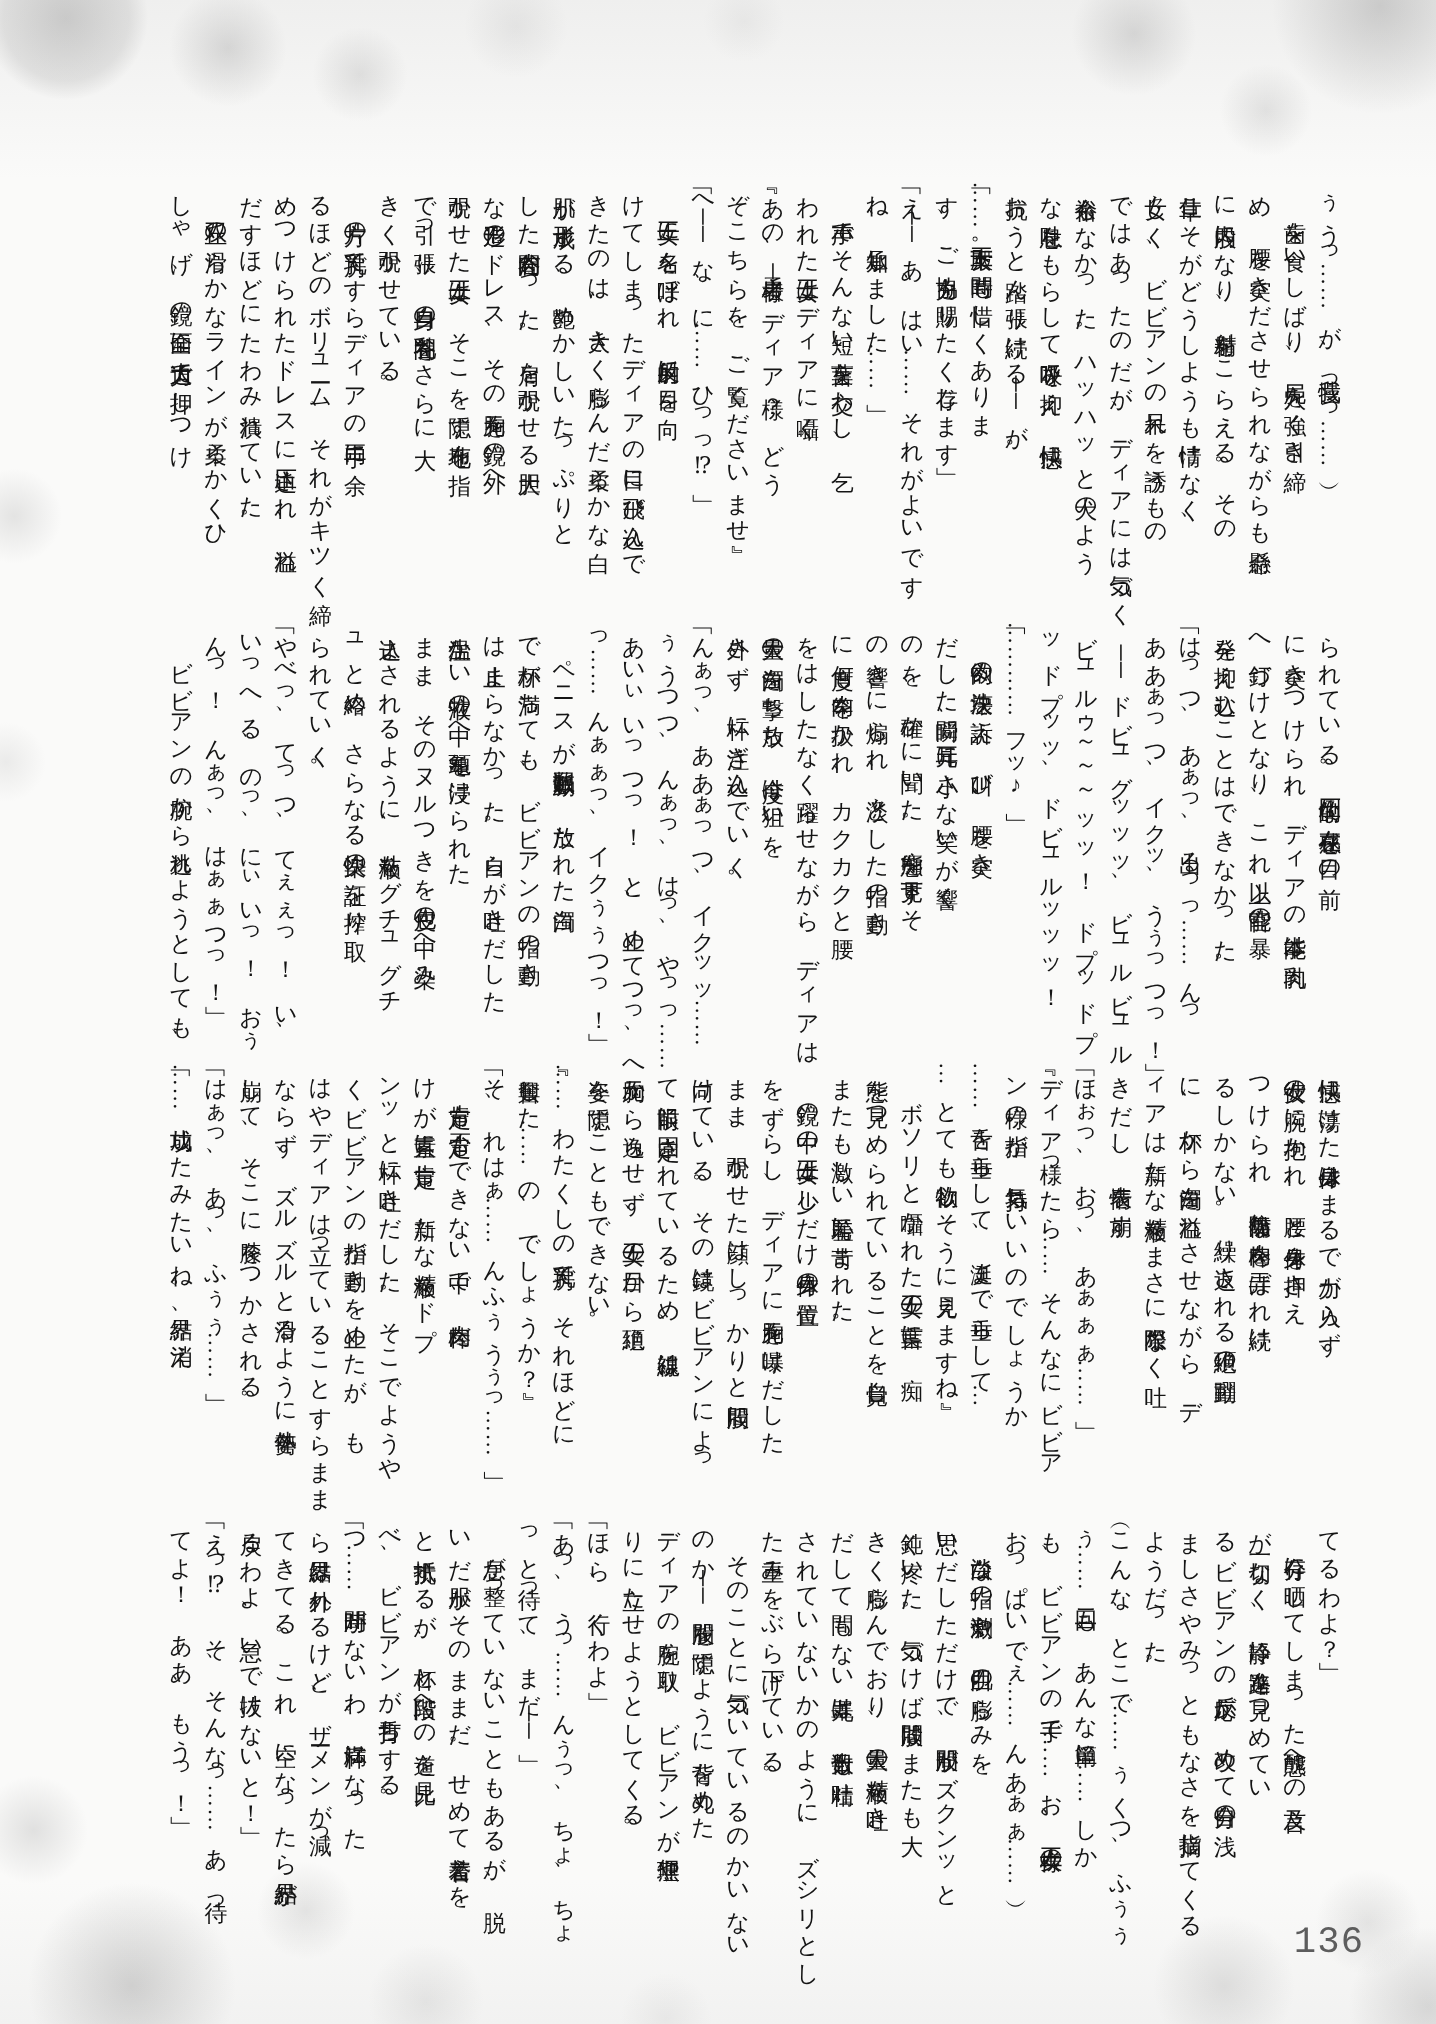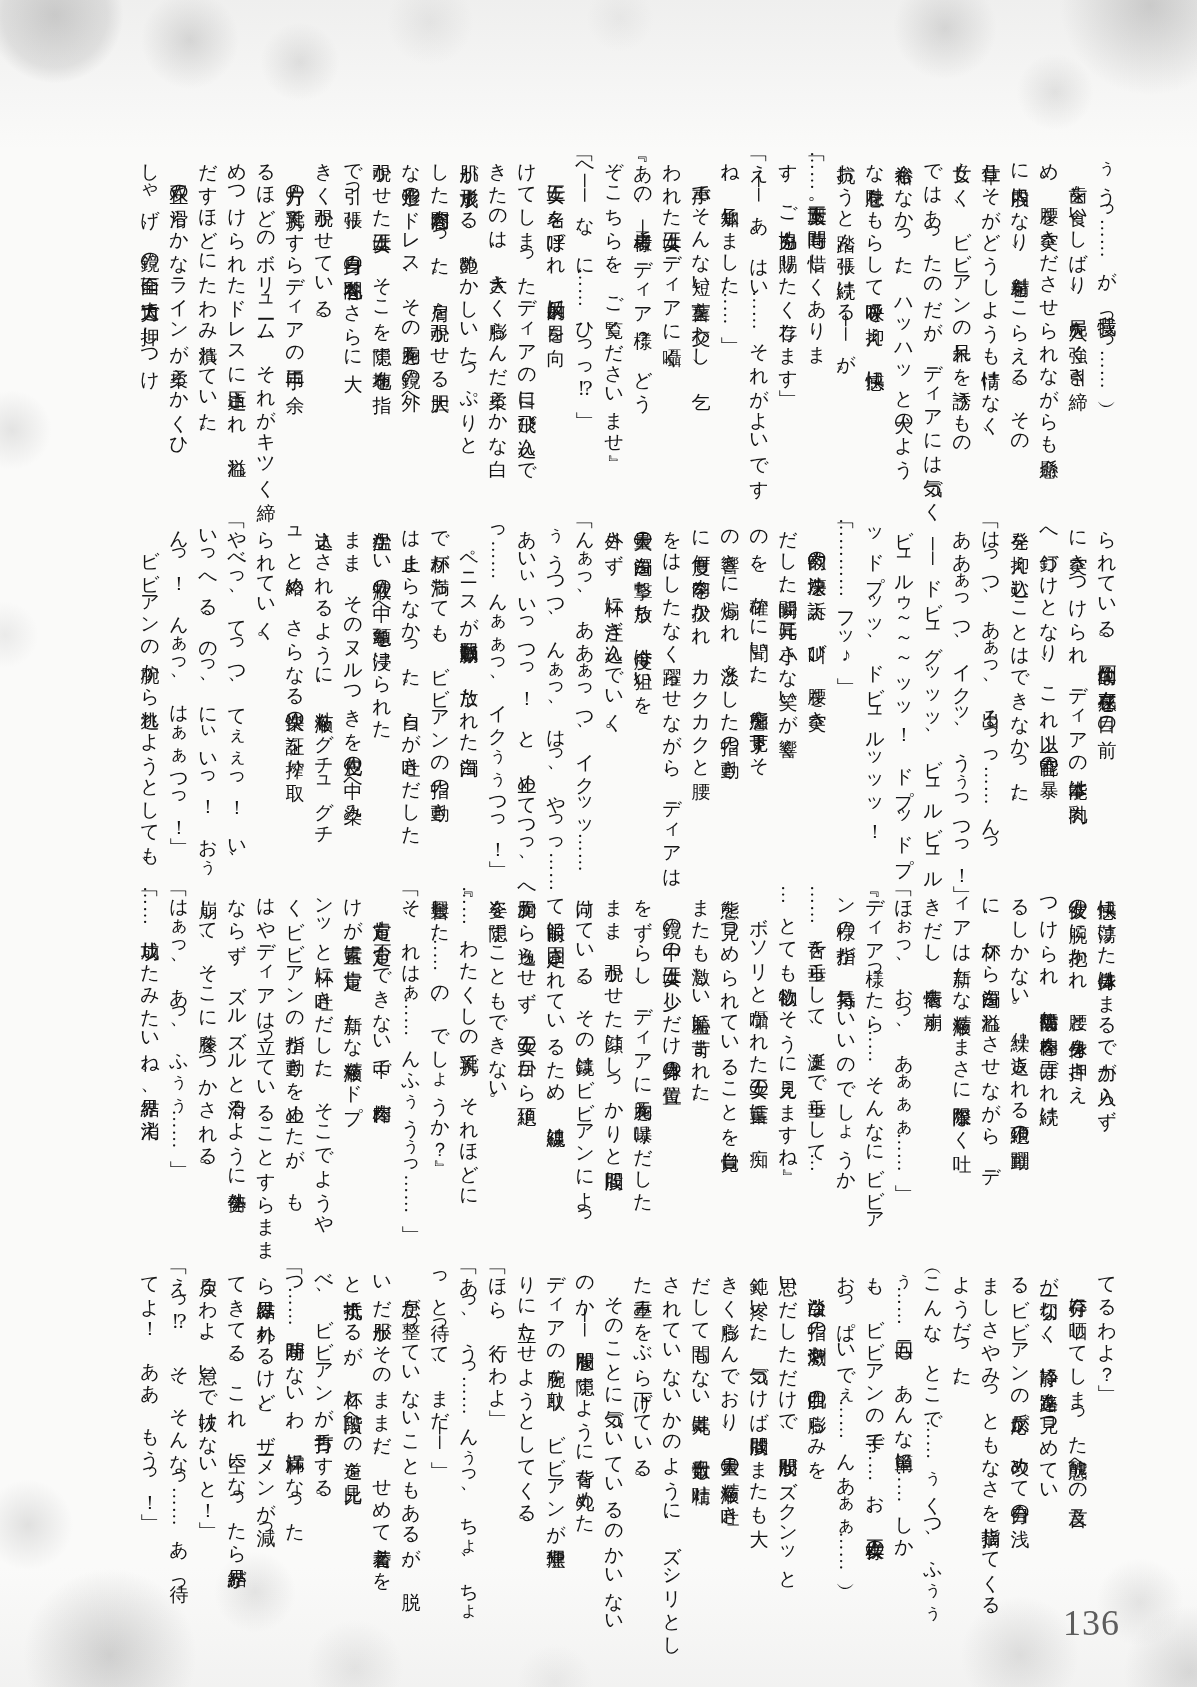--- a/index.html
+++ b/index.html
@@ -53,23 +53,23 @@
     white-space: pre;
     height: 345px;
   }
   .band-1 { top: 150px; }
   .band-2 { top: 517px; }
   .band-3 { top: 885px; }
   .band-4 { top: 1263px; }
   .page-number {
     position: absolute;
     top: 1602px;
-    right: 77px;
-    font-family: Liberation Serif, serif;
-    font-size: 36px;
+    right: 60px;
+    font-family: Liberation Mono, monospace;
+    font-size: 31px;
     color: #5d5d5d;
     letter-spacing: 1px;
   }
 </style>
 </head>
 <body>
 
 <div class="page">
   <div class="band band-1">
       <div class="tl">ぅうっ……が、我慢っっ……）</div>

